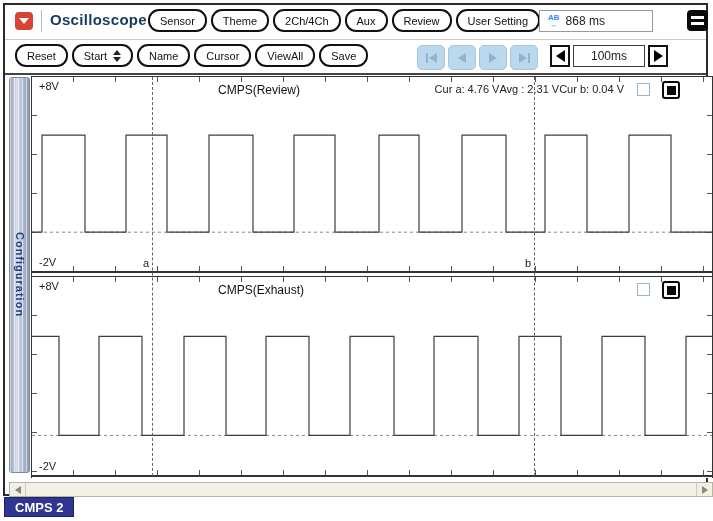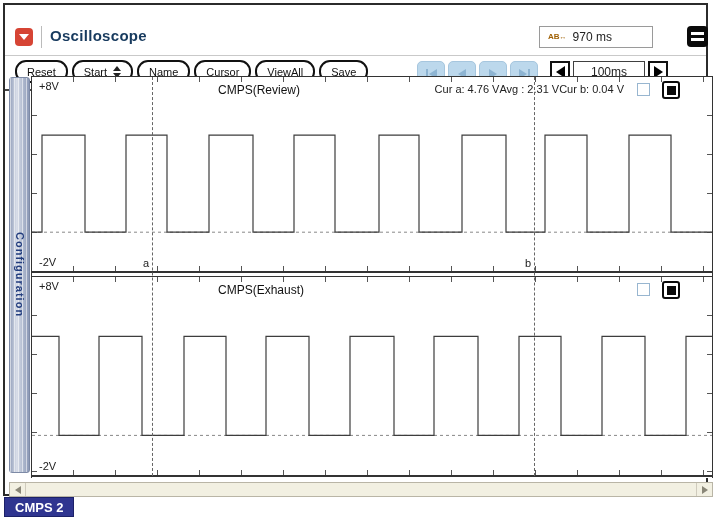--- a/index.html
+++ b/index.html
@@ -1,35 +1,35 @@
 <!DOCTYPE html>
 <html><head>
 <meta charset="utf-8">
 <style>
   html,body{margin:0;padding:0;}
   body{width:713px;height:521px;background:#fff;font-family:"Liberation Sans",sans-serif;position:relative;overflow:hidden;}
   .win{position:absolute;left:3px;top:3px;width:705px;height:493px;border:2px solid #2b2b2b;background:#fff;box-sizing:border-box;}
 
   
-  .toolbar{position:absolute;left:0;top:0;right:0;height:68px;background:#fff;border-bottom:2px solid #444;margin-top:16px;}
+  .toolbar{position:absolute;left:0;top:0;right:0;height:68px;background:#fff;border-bottom:2px solid #444;}
   .tb-row1{position:absolute;left:0;top:0;right:0;height:34px;border-bottom:1px solid #c9c9c9;}
   .tb-row2{position:absolute;left:0;top:35px;right:0;height:33px;}
   .app-icon{position:absolute;left:10px;top:7px;width:18px;height:18px;background:#d64434;border-radius:4px;display:flex;align-items:center;justify-content:center;}
   .app-icon .tri-down{width:0;height:0;border-left:5px solid transparent;border-right:5px solid transparent;border-top:6px solid #fff;}
   .tb-divider{position:absolute;left:36px;top:5px;width:1px;height:22px;background:#bbb;}
   .app-title{position:absolute;left:45px;top:6px;font-size:15px;font-weight:bold;color:#173a5e;letter-spacing:.3px;}
   .btn-row{position:absolute;display:flex;gap:4px;align-items:center;}
   .r1-btns{left:143px;top:4px;}
   .r2-btns{left:10px;top:4px;}
   .cap-btn{height:23px;background:#fff;border:2px solid #111;border-radius:11px;font-size:11px;color:#111;display:flex;align-items:center;justify-content:center;padding:0 10px;box-sizing:border-box;white-space:nowrap;cursor:pointer;}
   .spin{display:flex;flex-direction:column;gap:2px;margin-left:6px;}
   .spin .u{width:0;height:0;border-left:4px solid transparent;border-right:4px solid transparent;border-bottom:5px solid #222;}
   .spin .d{width:0;height:0;border-left:4px solid transparent;border-right:4px solid transparent;border-top:5px solid #222;}
   .time-display{position:absolute;left:534px;top:5px;width:114px;height:22px;border:1px solid #9a9a9a;background:#fff;display:flex;align-items:center;gap:6px;padding:0 8px;box-sizing:border-box;}
-  .ab-icon{display:flex;flex-direction:row;align-items:center;line-height:1;color:#a16207;justify-content:center;}
+  .ab-icon{display:flex;flex-direction:column;align-items:center;line-height:1;color:#3b82f6;justify-content:center;}
   .ab-icon .ab{font-size:8px;font-weight:bold;letter-spacing:0;}
   .ab-icon .arr{font-size:7px;margin-top:-1px;}
   .time-text{font-size:12px;color:#222;}
   .menu-btn{position:absolute;left:682px;top:5px;width:21px;height:21px;background:#0a0a0a;border-radius:4px;display:flex;flex-direction:column;align-items:center;justify-content:center;gap:3px;cursor:pointer;}
   .menu-btn i{display:block;width:13px;height:3px;background:#fff;}
   .nav-group{position:absolute;left:412px;top:5px;display:flex;gap:3px;}
   .nav-btn{width:26px;height:23px;background:#bcd8ec;border:1px solid #a6c6de;border-radius:5px;display:flex;align-items:center;justify-content:center;gap:1px;cursor:pointer;}
   .nb-tl{width:0;height:0;border-top:5px solid transparent;border-bottom:5px solid transparent;border-right:8px solid #8db4d2;}
   .nb-tr{width:0;height:0;border-top:5px solid transparent;border-bottom:5px solid transparent;border-left:8px solid #8db4d2;}
   .nb-bar{width:2px;height:10px;background:#8db4d2;}
@@ -83,26 +83,34 @@
 
 <div class="win">
 
   <div class="toolbar">
     <div class="tb-row1">
       <div class="app-icon">
           <span class="tri-down"></span>
         </div>
       <div class="tb-divider"></div>
       <div class="app-title">Oscilloscope</div>
+      <div class="btn-row r1-btns">
+        <button class="cap-btn">Sensor</button>
+        <button class="cap-btn">Theme</button>
+        <button class="cap-btn">2Ch/4Ch</button>
+        <button class="cap-btn">Aux</button>
+        <button class="cap-btn">Review</button>
+        <button class="cap-btn">User Setting</button>
+      </div>
       <div class="time-display">
         <span class="ab-icon">
           <span class="ab">AB</span>
           <span class="arr">↔</span>
         </span>
-        <span class="time-text">970 ms</span>
+        <span class="time-text">868 ms</span>
       </div>
       <div class="menu-btn">
           <i></i>
           <i></i>
         </div>
     </div>
     <div class="tb-row2">
       <div class="btn-row r2-btns">
         <button class="cap-btn">Reset</button>
         <button class="cap-btn">

